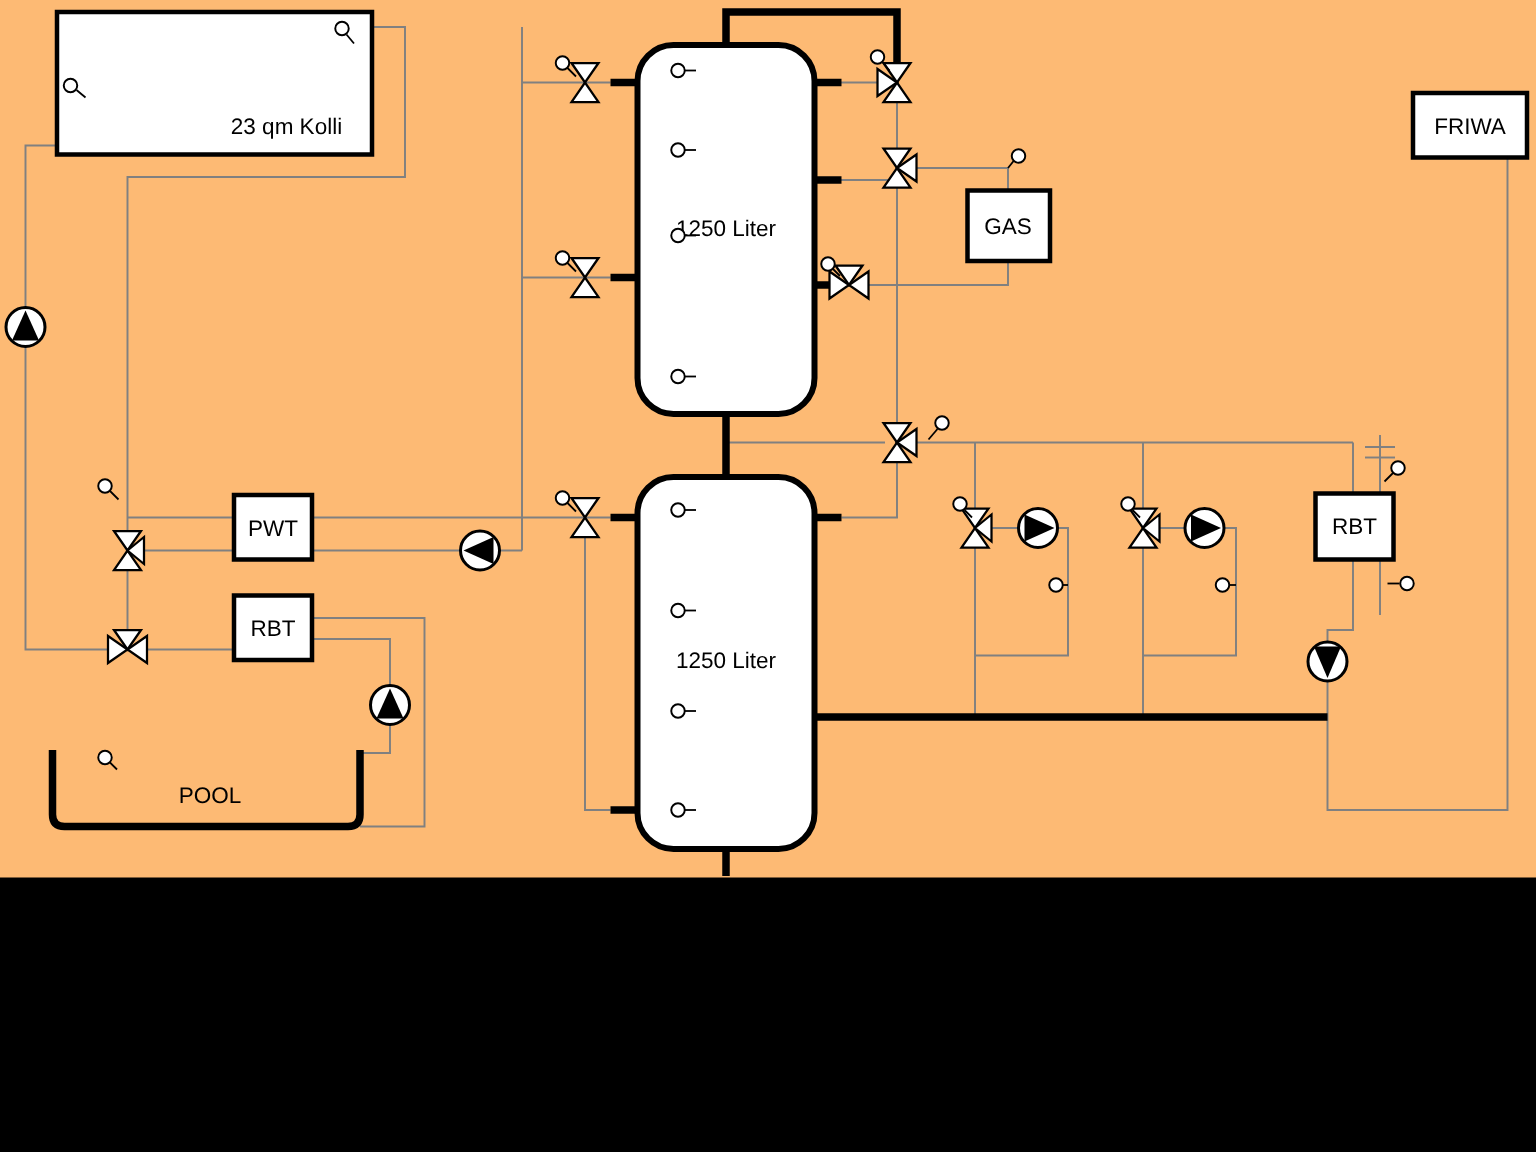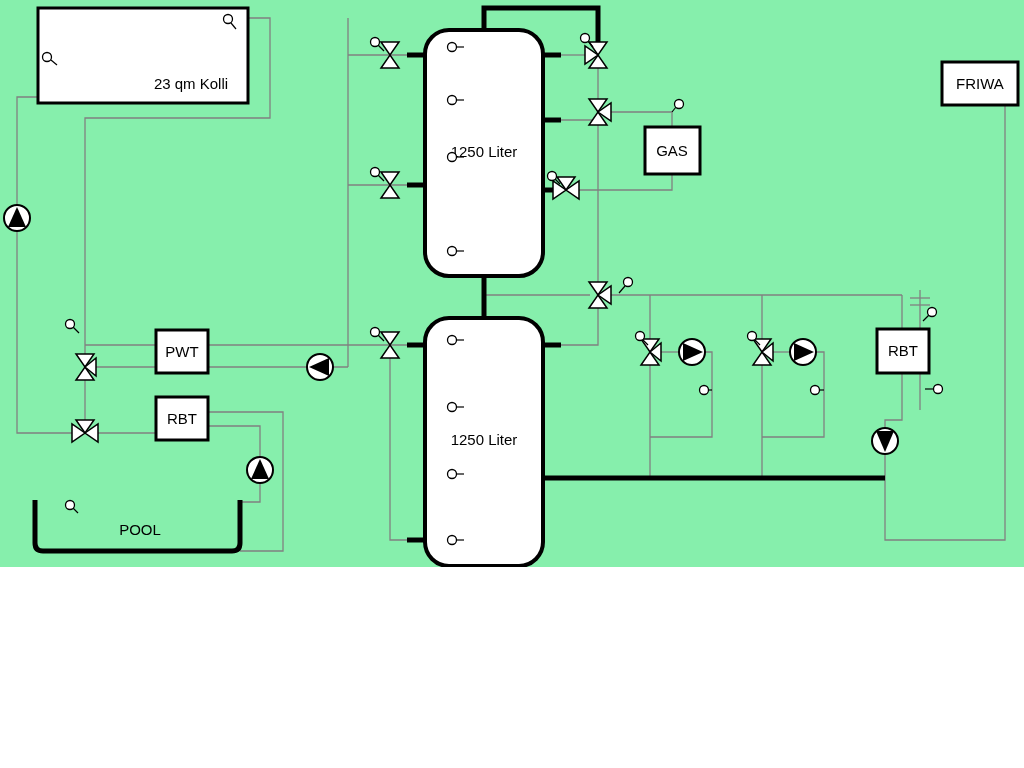--- a/index.html
+++ b/index.html
@@ -1,16 +1,16 @@
 <!DOCTYPE html>
 <html><head>
 <meta charset="utf-8">
 <style>
   html, body { margin: 0; padding: 0; background: #ffffff; }
-  .stage { position: relative; width: 1024px; height: 567px; overflow: hidden; background: #86efac; }
+  .stage { position: relative; width: 1024px; height: 768px; overflow: hidden; background: #fdba74; }
   svg { display: block; }
   text {
     font-family: "Liberation Sans", sans-serif;
     font-size: 15px;
     fill: #000000;
   }
   .pipe  { stroke: #808080; stroke-width: 1.3; fill: none; }
   .thick { stroke: #000000; stroke-width: 5;   fill: none; }
   .box   { fill: #ffffff; stroke: #000000; stroke-width: 3; }
   .tank  { fill: #ffffff; stroke: #000000; stroke-width: 4; }

